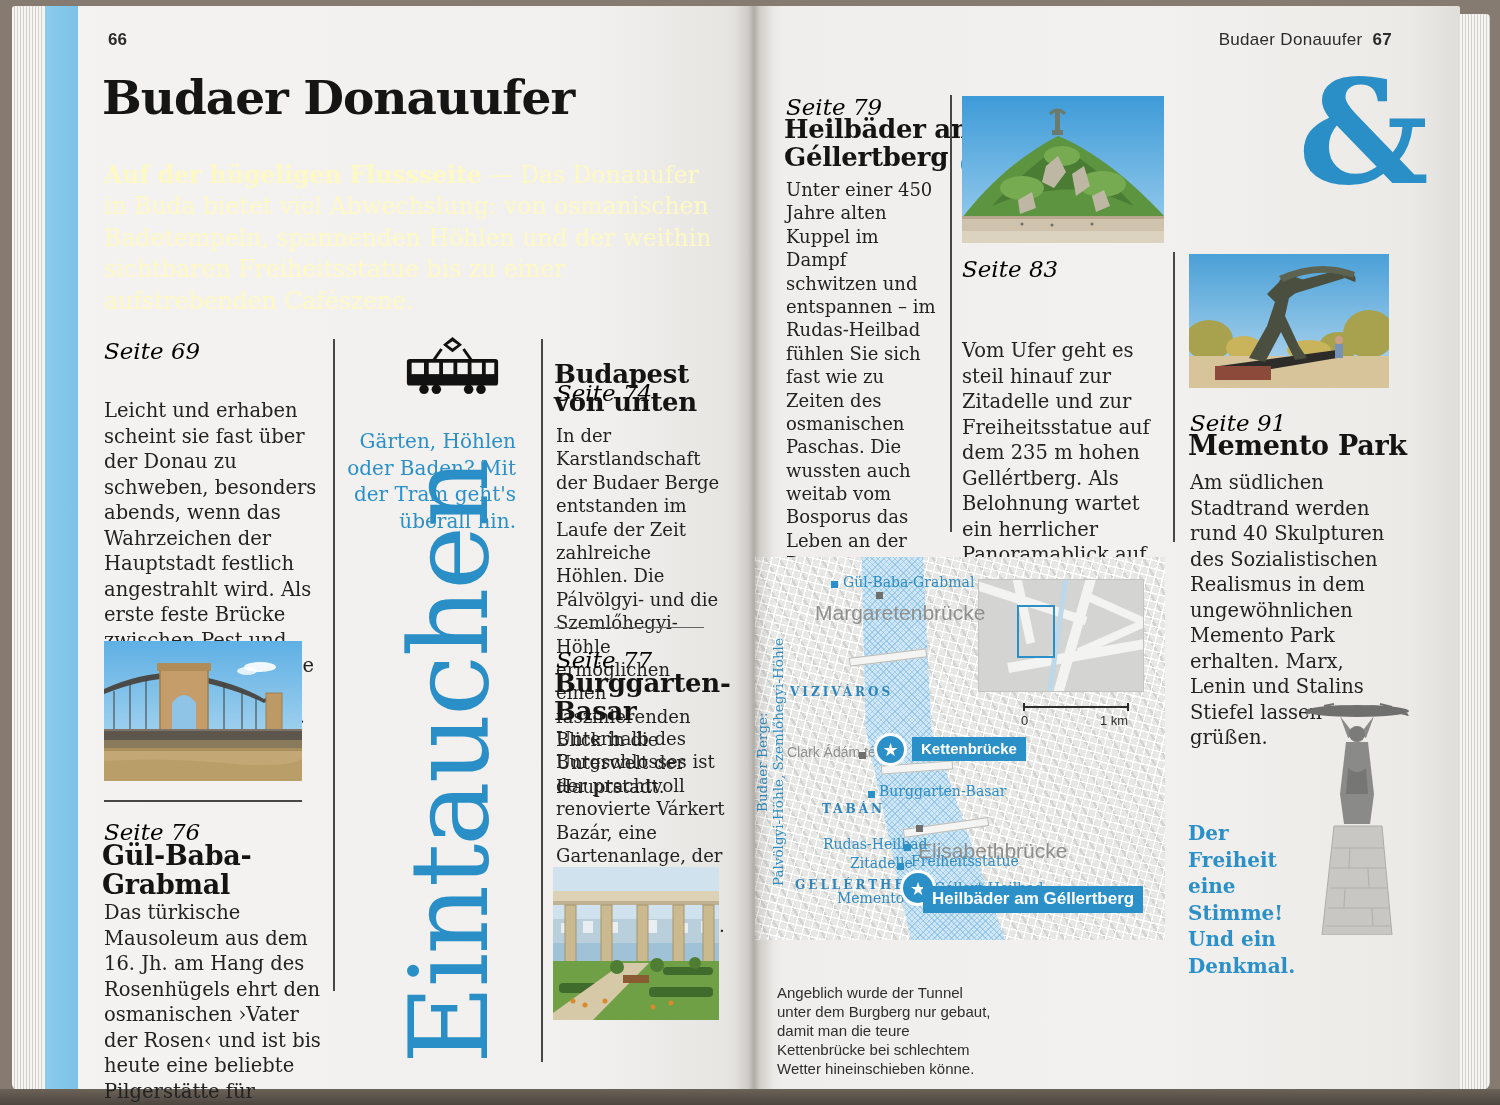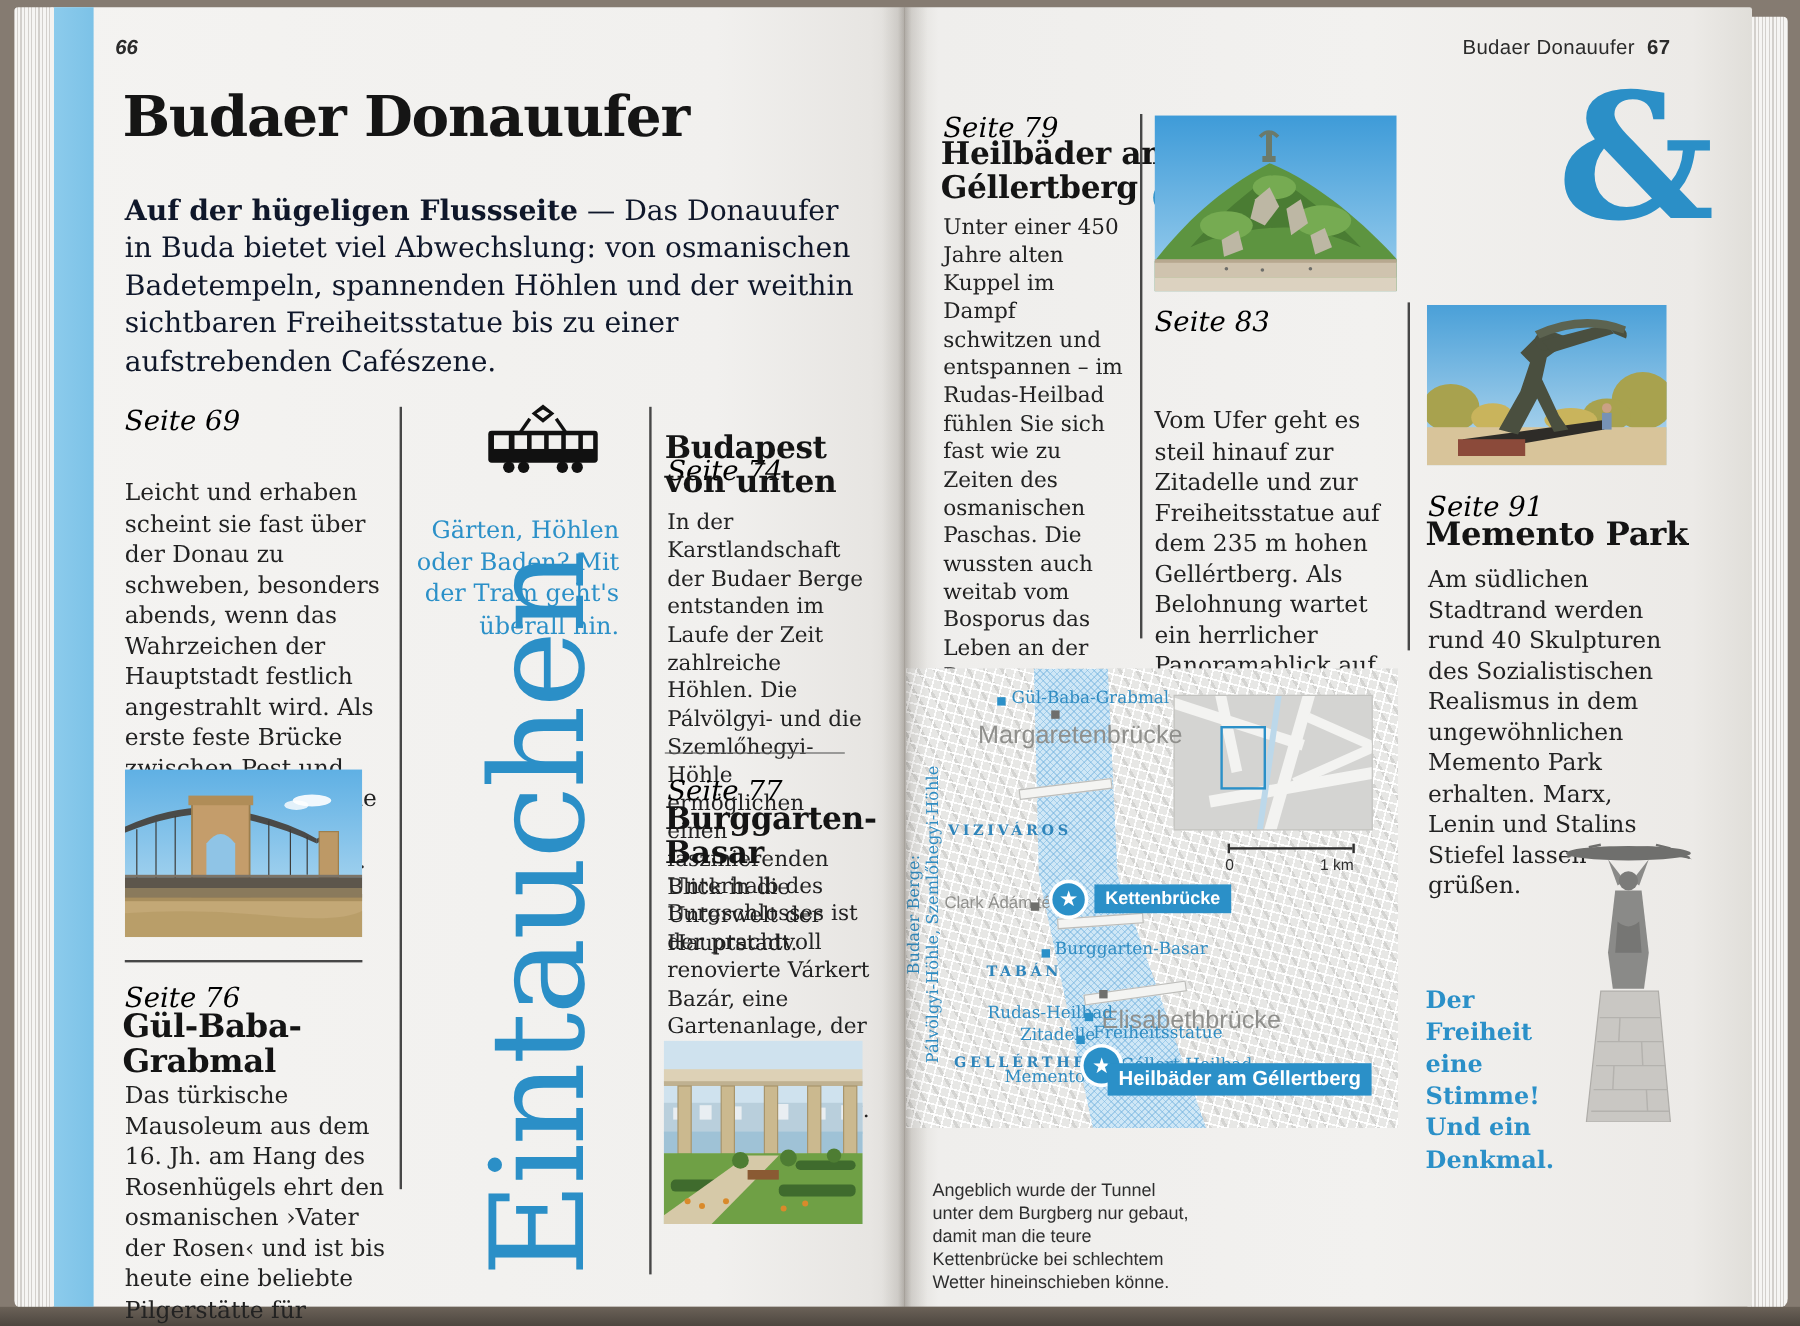--- a/index.html
+++ b/index.html
@@ -14,21 +14,21 @@
   .page-left{left:42px;width:712px;background:linear-gradient(90deg,#f4f3f1 0%,#f1f0ee 78%,#e7e5e2 96%,#dcdad6 100%);border-radius:2px 0 0 2px;}
   .page-right{left:754px;width:706px;background:linear-gradient(90deg,#dddbd7 0%,#efeeec 4%,#f2f1ef 55%,#eceae7 93%,#e0ded9 100%);border-radius:0 2px 2px 0;}
   .gutter{position:absolute;left:735px;top:6px;bottom:16px;width:38px;pointer-events:none;
           background:linear-gradient(90deg,rgba(60,50,40,0) 0%,rgba(60,50,40,.10) 35%,rgba(60,50,40,.28) 50%,rgba(60,50,40,.10) 65%,rgba(60,50,40,0) 100%);}
   .tab{position:absolute;left:45px;top:6px;width:33px;height:1083px;background:linear-gradient(90deg,#8ccbec,#7cc2e7);}
 
   .abs{position:absolute;}
   .sans{font-family:"Liberation Sans",sans-serif;}
   .pagenum{font-family:"Liberation Sans",sans-serif;font-weight:bold;font-size:17px;color:#2b2b2b;}
   .main-title{font-weight:bold;font-size:47px;letter-spacing:-1px;color:#151515;}
-  .intro{font-size:23.5px;line-height:1.34;color:#0f172a;}
+  .intro{font-size:23.5px;line-height:1.34;color:#fef9c3;}
   .intro .b{font-weight:bold;}
   .seite{font-style:italic;font-size:23px;color:#000000;}
   .sec-title{font-weight:bold;font-size:27px;line-height:1.08;color:#141414;letter-spacing:-.3px;}
   .bodytxt{font-size:19.5px;line-height:1.31;color:#222;}
   .bodysm{font-size:18px;line-height:1.3;color:#222;}
   .star-badge{display:inline-flex;width:29px;height:29px;border-radius:50%;background:#2b90c8;color:#fff;
               align-items:center;justify-content:center;font-size:19px;vertical-align:-4px;font-family:"DejaVu Sans",sans-serif;}
   .vline{position:absolute;width:1.5px;background:#474747;}
   .hline{position:absolute;height:1.5px;background:#474747;}
   .photo{position:absolute;overflow:hidden;}
@@ -72,21 +72,21 @@
 <body>
 
 <div class="scene">
   <div class="stack stack-left"></div>
   <div class="stack stack-right"></div>
   <div class="page page-left"></div>
   <div class="page page-right"></div>
   <div class="tab"></div>
   <div class="book-bottom"></div>
 
-  <div class="abs pagenum" style="left:96px;top:30px;font-style:italic;">66</div>
+  <div class="abs pagenum" style="left:108px;top:30px;">66</div>
   <div class="abs main-title" style="left:102px;top:70px;">Budaer Donauufer</div>
   <div class="abs intro" style="left:104px;top:160px;width:622px;">
     <span class="b">Auf der hügeligen Flussseite</span>
     <span>— Das Donauufer in Buda bietet viel Abwechslung: von osmanischen Badetempeln, spannenden Höhlen und der weithin sichtbaren Freiheitsstatue bis zu einer aufstrebenden Cafészene.</span>
   </div>
 
   <div class="abs seite" style="left:104px;top:338px;">Seite 69</div>
   <div class="abs bodytxt" style="left:104px;top:398px;width:216px;">Leicht und erhaben scheint sie fast über der Donau zu schweben, besonders abends, wenn das Wahrzeichen der Hauptstadt festlich angestrahlt wird. Als erste feste Brücke zwischen Pest und Buda ermöglichte sie auch ihr Zusammenwachsen.</div>
 
   <div class="photo" style="left:104px;top:641px;width:198px;height:140px;">

